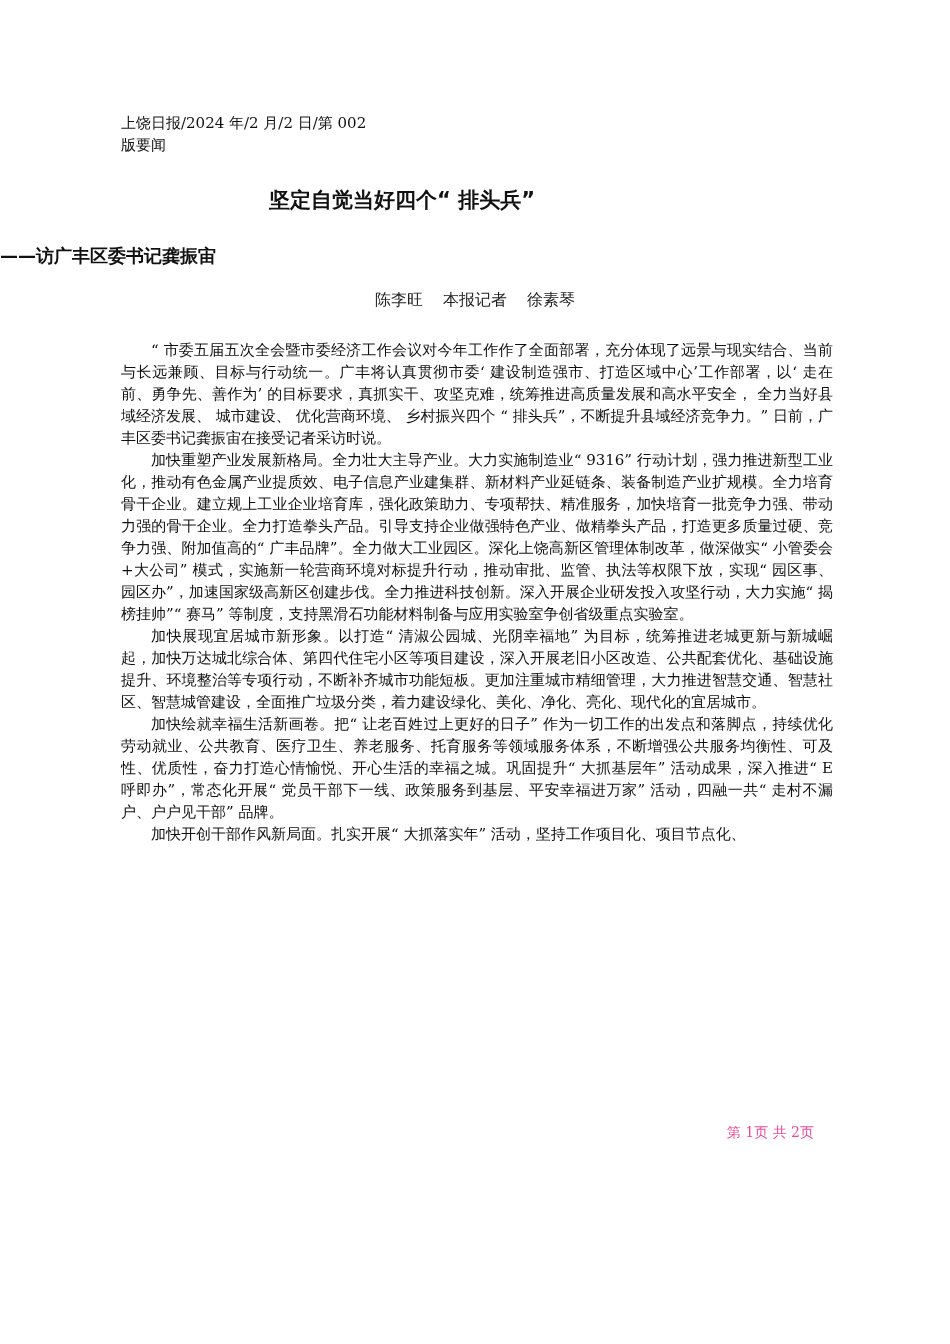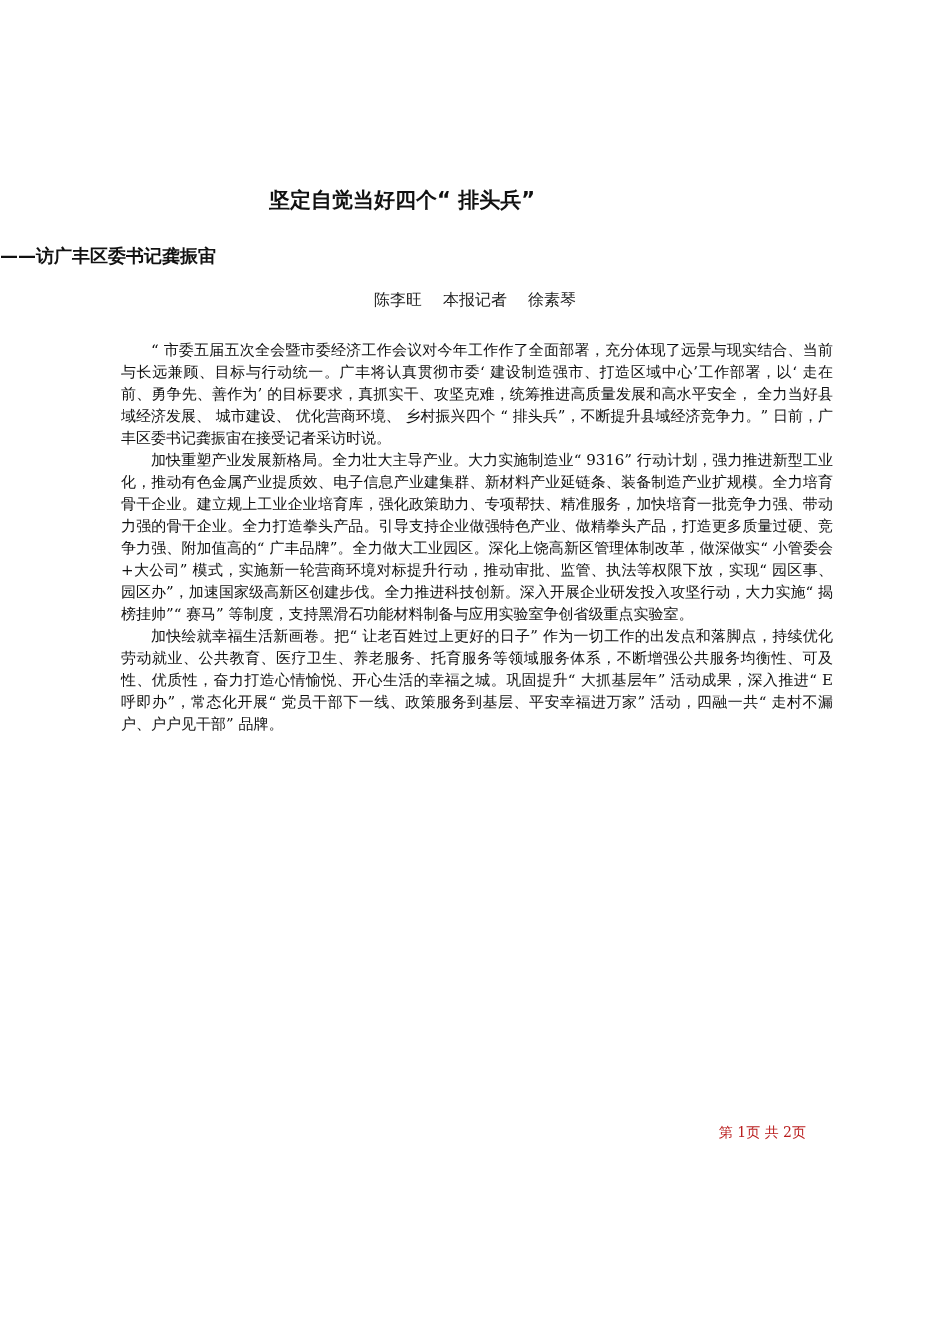--- a/index.html
+++ b/index.html
@@ -7,41 +7,47 @@
          font-family: "DejaVu Serif", "Liberation Serif", serif; color: #111; }
   .page { position: absolute; left: 0; top: 0; width: 950px; height: 1344px; }
   .meta { position: absolute; left: 121px; top: 112px; font-size: 15px; line-height: 22px; }
   .title { position: absolute; left: 0; width: 804px; top: 186px; text-align: center;
            font-family: "DejaVu Sans", "Liberation Sans", sans-serif; font-weight: bold;
            font-size: 21px; letter-spacing: 0px; }
   .subtitle { position: absolute; left: 0; width: 950px; top: 244px; 
               font-family: "DejaVu Sans", "Liberation Sans", sans-serif; font-weight: bold;
               font-size: 18px; }
   .byline { position: absolute; left: 0; width: 950px; top: 290px; text-align: center;
-            font-size: 16px; color: #222; }
+            font-size: 16px; color: #222; font-family: Liberation Serif, serif; }
   .byline span { margin: 0 8px; }
   .body { position: absolute; left: 121px; top: 339px; width: 712px;
           font-size: 15px; line-height: 22px; text-align: justify; }
   .body p { margin: 0; text-indent: 2em; }
-  .footer { position: absolute; right: 144px; top: 1124px; font-size: 14px; color: #b91c1c; }
+  .footer { position: absolute; right: 136px; top: 1124px; font-size: 14px; color: #ec4899; }
 </style>
 </head>
 <body>
 
 <div class="page">
+  <div class="meta">
+    <div>上饶日报/2024 年/2 月/2 日/第  002</div>
+    <div>版要闻</div>
+  </div>
 
   <div class="title">坚定自觉当好四个“  排头兵”</div>
   <div class="subtitle">——访广丰区委书记龚振宙</div>
 
   <div class="byline">
     <span>陈李旺</span>
     <span>本报记者</span>
     <span>徐素琴</span>
   </div>
 
   <div class="body">
     <p>“ 市委五届五次全会暨市委经济工作会议对今年工作作了全面部署，充分体现了远景与现实结合、当前与长远兼顾、目标与行动统一。广丰将认真贯彻市委‘ 建设制造强市、打造区域中心’工作部署，以‘ 走在前、勇争先、善作为’ 的目标要求，真抓实干、攻坚克难，统筹推进高质量发展和高水平安全， 全力当好县域经济发展、 城市建设、 优化营商环境、 乡村振兴四个 “ 排头兵”，不断提升县域经济竞争力。” 日前，广丰区委书记龚振宙在接受记者采访时说。</p>
     <p>加快重塑产业发展新格局。全力壮大主导产业。大力实施制造业“ 9316” 行动计划，强力推进新型工业化，推动有色金属产业提质效、电子信息产业建集群、新材料产业延链条、装备制造产业扩规模。全力培育骨干企业。建立规上工业企业培育库，强化政策助力、专项帮扶、精准服务，加快培育一批竞争力强、带动力强的骨干企业。全力打造拳头产品。引导支持企业做强特色产业、做精拳头产品，打造更多质量过硬、竞争力强、附加值高的“ 广丰品牌”。全力做大工业园区。深化上饶高新区管理体制改革，做深做实“ 小管委会+大公司” 模式，实施新一轮营商环境对标提升行动，推动审批、监管、执法等权限下放，实现“ 园区事、园区办”，加速国家级高新区创建步伐。全力推进科技创新。深入开展企业研发投入攻坚行动，大力实施“ 揭榜挂帅”“ 赛马” 等制度，支持黑滑石功能材料制备与应用实验室争创省级重点实验室。</p>
+    <p>加快展现宜居城市新形象。以打造“ 清淑公园城、光阴幸福地” 为目标，统筹推进老城更新与新城崛起，加快万达城北综合体、第四代住宅小区等项目建设，深入开展老旧小区改造、公共配套优化、基础设施提升、环境整治等专项行动，不断补齐城市功能短板。更加注重城市精细管理，大力推进智慧交通、智慧社区、智慧城管建设，全面推广垃圾分类，着力建设绿化、美化、净化、亮化、现代化的宜居城市。</p>
     <p>加快绘就幸福生活新画卷。把“ 让老百姓过上更好的日子” 作为一切工作的出发点和落脚点，持续优化劳动就业、公共教育、医疗卫生、养老服务、托育服务等领域服务体系，不断增强公共服务均衡性、可及性、优质性，奋力打造心情愉悦、开心生活的幸福之城。巩固提升“ 大抓基层年” 活动成果，深入推进“ E 呼即办”，常态化开展“ 党员干部下一线、政策服务到基层、平安幸福进万家” 活动，四融一共“ 走村不漏户、户户见干部” 品牌。</p>
+    <p>加快开创干部作风新局面。扎实开展“ 大抓落实年” 活动，坚持工作项目化、项目节点化、</p>
   </div>
 
   <div class="footer">第 1页 共 2页</div>
 </div>
 
 </body></html>

